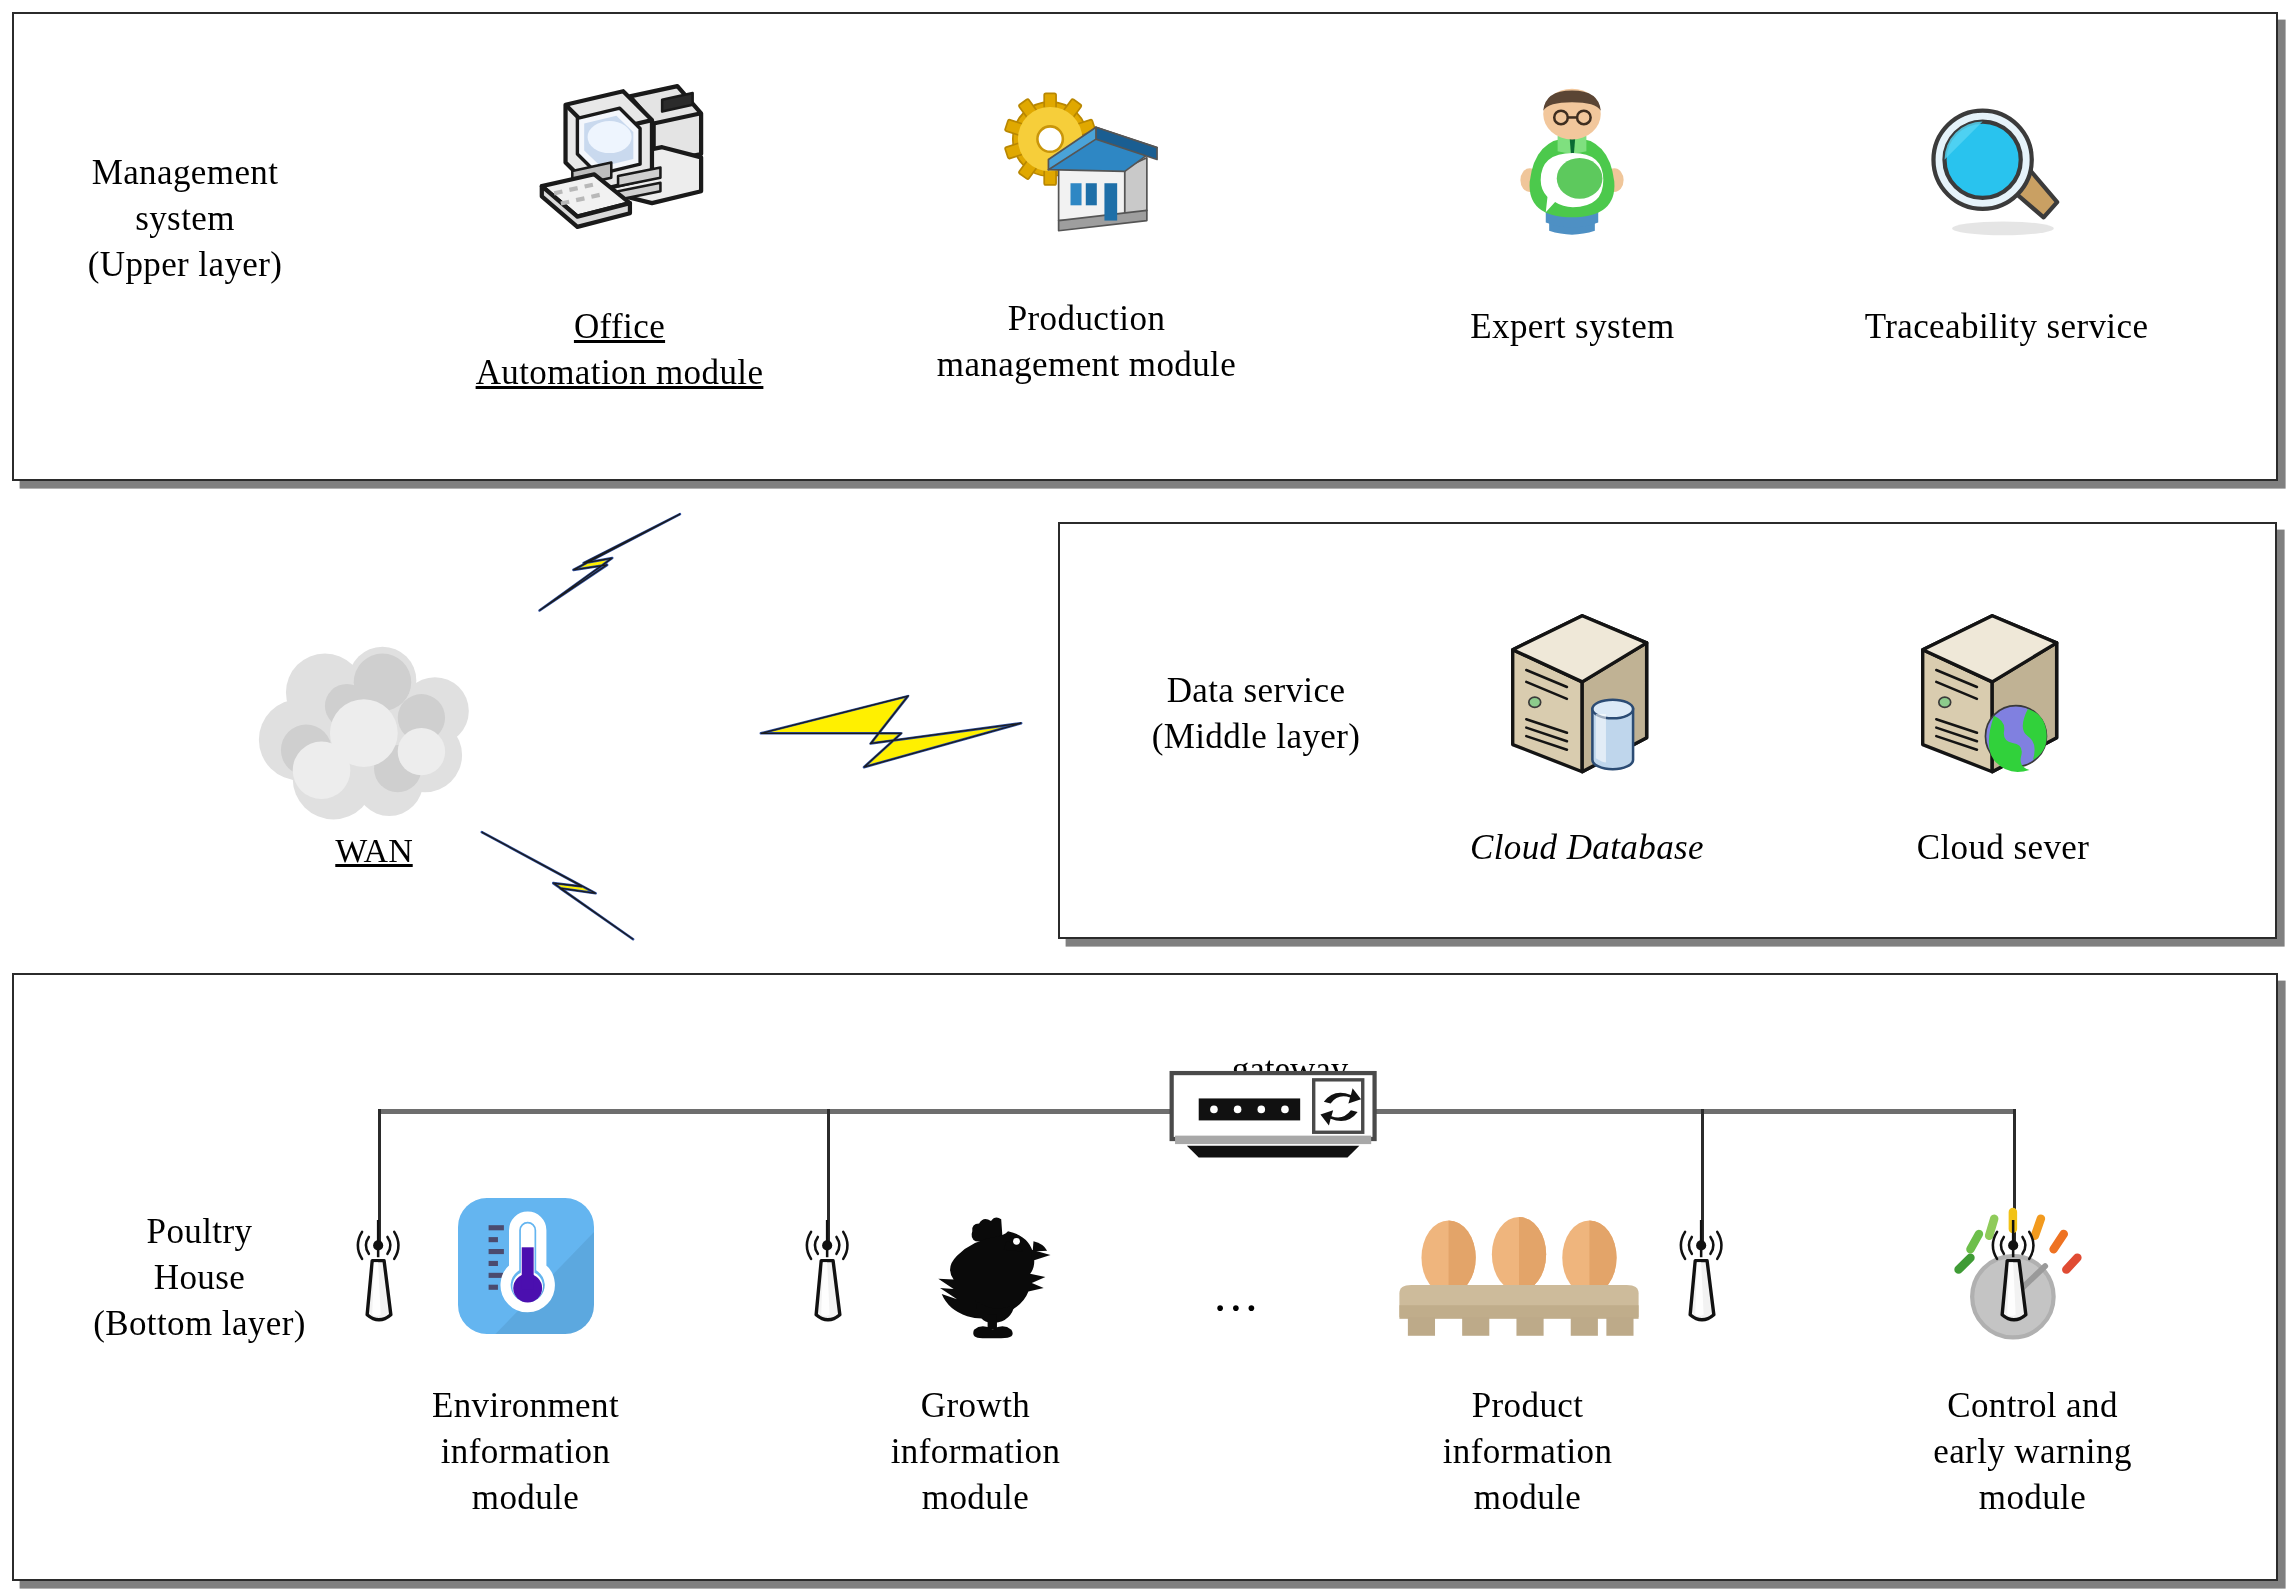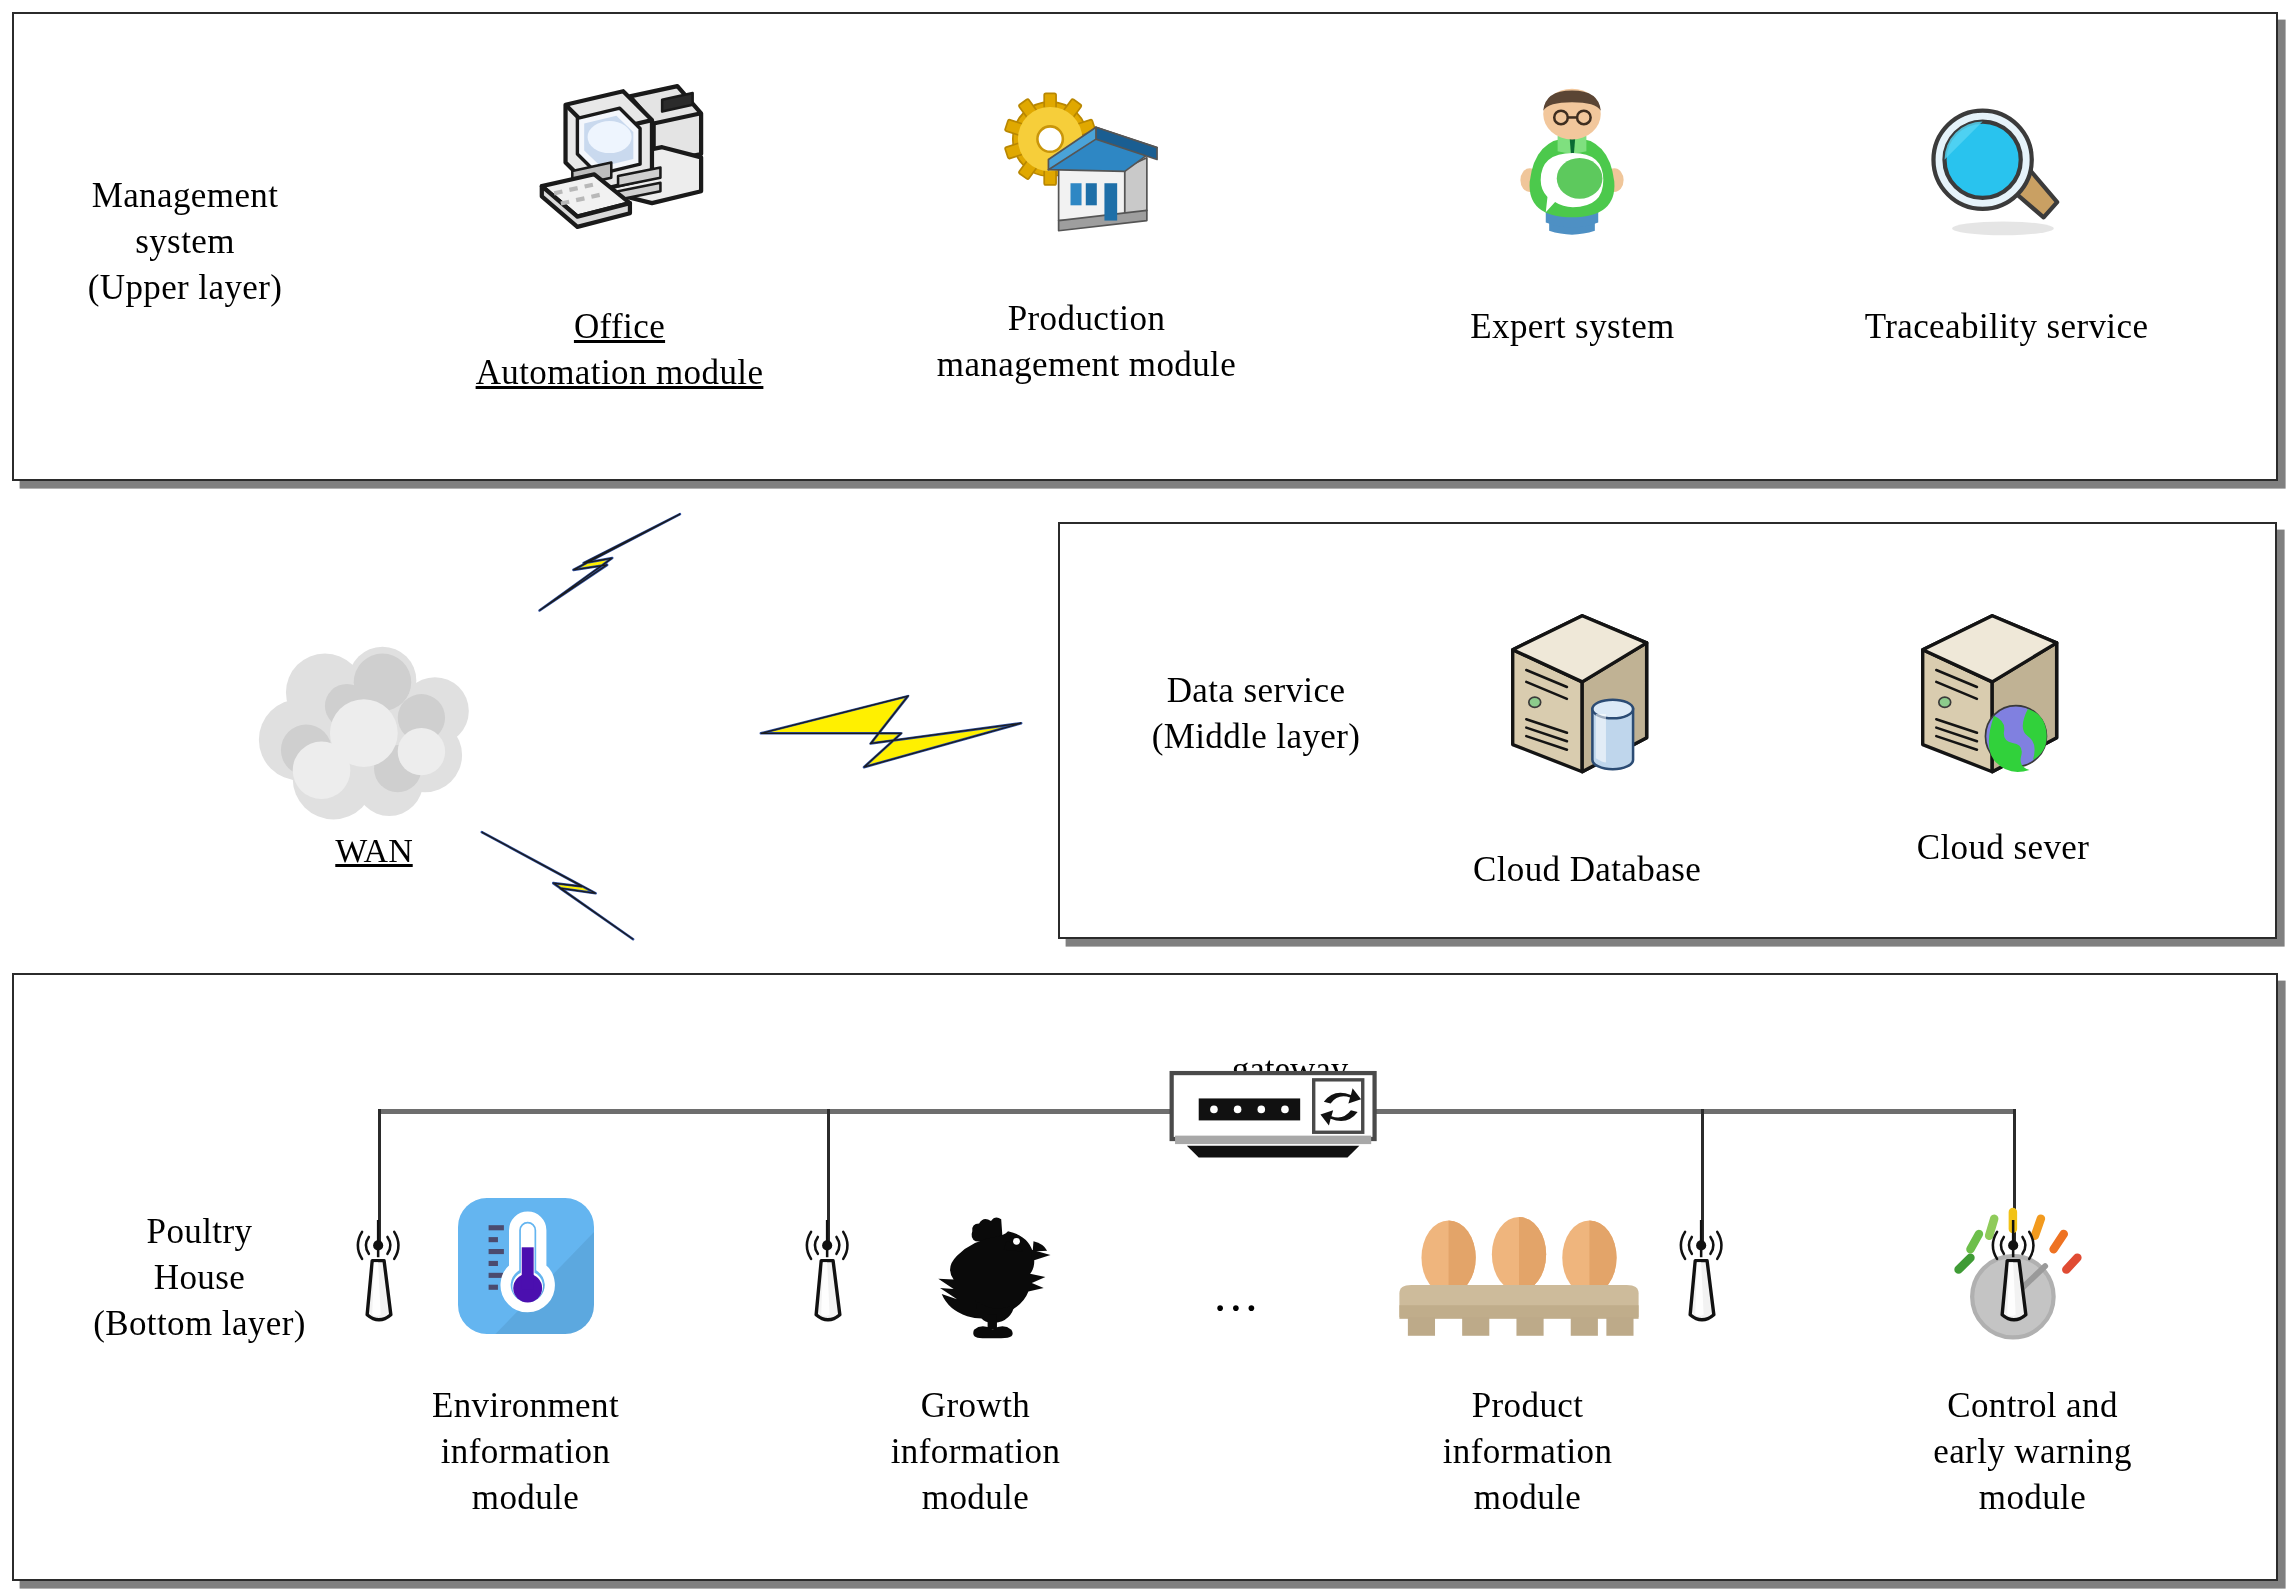--- a/index.html
+++ b/index.html
@@ -32,21 +32,21 @@
   .wan-label{position:absolute;font-size:34px;text-align:center;text-decoration:underline;}
   .gateway-label{position:absolute;font-size:35px;text-align:center;}
   .bus{position:absolute;background:#6e6e6e;}
   .drop{position:absolute;background:#2b2b2b;width:2.5px;}
 </style>
 </head>
 <body>
 
 <div class="panel" id="panel-upper"></div>
 
-<div class="layer-label" style="left:24px;top:173px;width:322px;">Management
+<div class="layer-label" style="left:24px;top:150px;width:322px;">Management
 system
 (Upper layer)</div>
 
 <div class="icon-wrap" style="left:535px;top:76px;">
 <svg width="178" height="161" viewBox="0 0 210 190">
   <g stroke="#1a1a1a" stroke-width="5" stroke-linejoin="round">
     <path d="M112 24 L168 12 L196 44 L196 92 L140 104 L112 72 Z" fill="#E4E4E4"></path>
     <path d="M112 24 L140 56 L196 44" fill="none"></path>
     <path d="M140 56 L140 104" fill="none"></path>
     <path d="M150 28 L186 20 L186 34 L150 42 Z" fill="#2b2b2b" stroke-width="3"></path>
@@ -219,21 +219,21 @@
     <path d="M26 150 L74 166"></path>
   </g>
   <ellipse cx="36" cy="110" rx="7" ry="6" fill="#8CCB8C" stroke="#3a3a3a" stroke-width="2"></ellipse>
   <g stroke="#2C4C74" stroke-width="3">
     <path d="M104 118 L104 178 a24 11 0 0 0 48 0 L152 118 Z" fill="#BFD6EC"></path>
     <ellipse cx="128" cy="118" rx="24" ry="11" fill="#DCEAF7"></ellipse>
   </g>
   <path d="M108 124 L108 176 q8 5 12 5 L120 124 Z" fill="#fff" opacity=".55"></path>
 </svg>
 </div>
-<div class="node-label" style="left:1375px;top:847px;width:424px;">Cloud Database</div>
+<div class="node-label" style="left:1375px;top:825px;width:424px;font-style:italic;">Cloud Database</div>
 
 <div class="icon-wrap" style="left:1914px;top:609px;">
 <svg width="170" height="178" viewBox="0 0 200 210">
   <g stroke="#141414" stroke-width="4" stroke-linejoin="round">
     <path d="M10 48 L92 8 L168 40 L168 152 L92 192 L10 160 Z" fill="#D9CCAF"></path>
     <path d="M10 48 L92 86 L168 40" fill="none"></path>
     <path d="M92 86 L92 192" fill="none"></path>
     <path d="M92 86 L168 40 L168 152 L92 192 Z" fill="#C0B294"></path>
     <path d="M10 48 L92 8 L168 40 L92 86 Z" fill="#EFE8D8"></path>
   </g>

